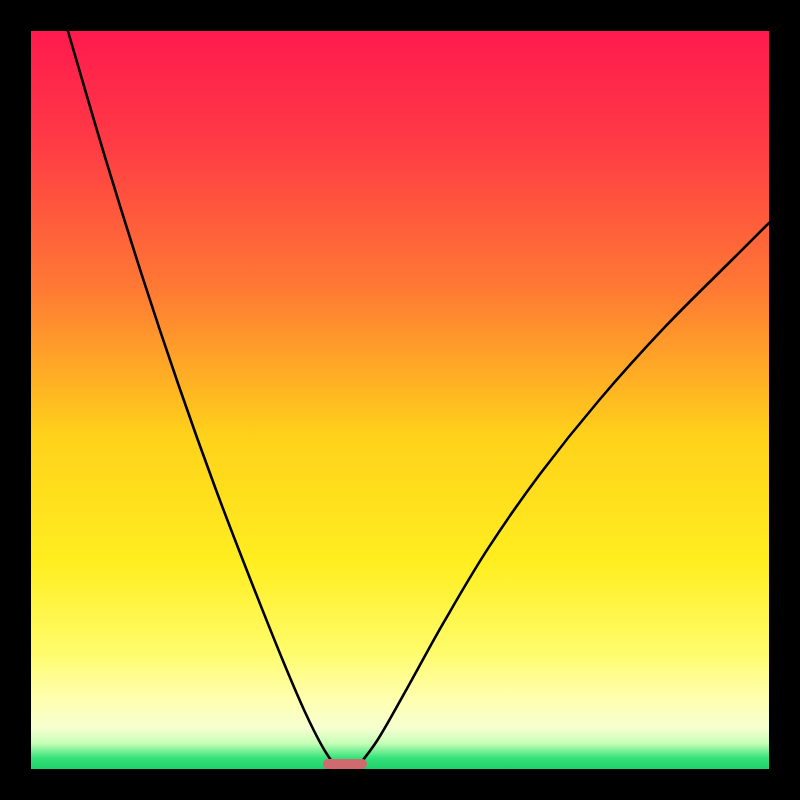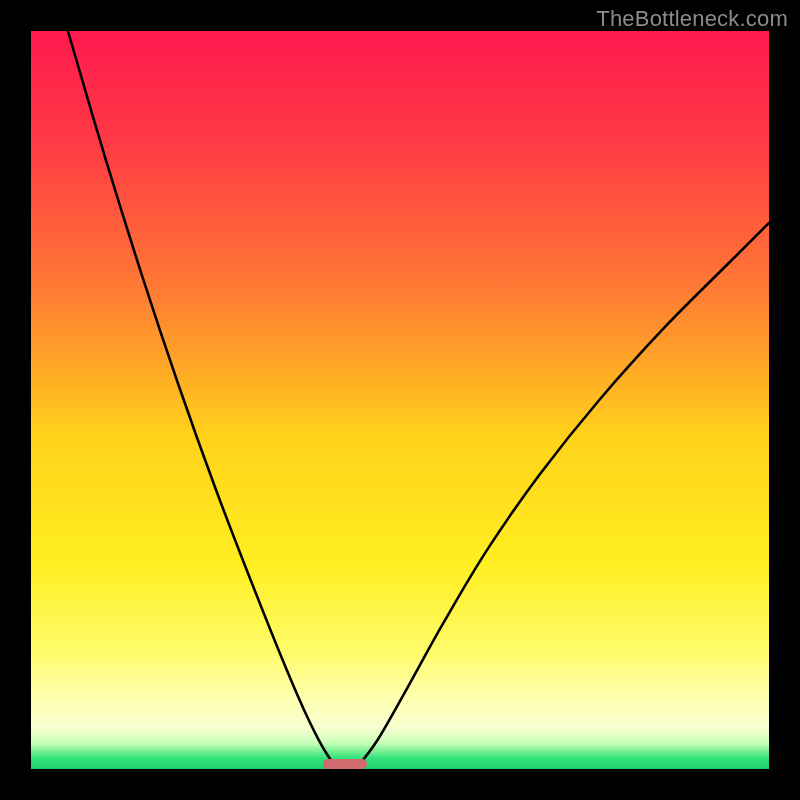--- a/index.html
+++ b/index.html
@@ -77,14 +77,13 @@
     </svg>
 
     <svg class="curve" viewBox="0 0 1 1" preserveAspectRatio="none">
       <path id="left-path" fill="none" stroke="#000" stroke-width="0.0035" stroke-linecap="round" d="M 0.05 0 C 0.059000000000000004 0.030600000000000006, 0.082 0.11060000000000006, 0.1 0.17000000000000004 C 0.11800000000000001 0.22940000000000002, 0.132 0.2742, 0.15 0.32999999999999996 C 0.16799999999999998 0.3857999999999999, 0.18200000000000002 0.42779999999999996, 0.2 0.48 C 0.218 0.5322, 0.232 0.5714, 0.25 0.62 C 0.268 0.6686, 0.2838 0.7086, 0.3 0.75 C 0.3162 0.7914, 0.3274 0.8194, 0.34 0.85 C 0.3526 0.8805999999999999, 0.3601 0.8984000000000001, 0.37 0.92 C 0.3799 0.9416, 0.3869 0.9556, 0.395 0.97 C 0.4031 0.9843999999999999, 0.4114 0.9946, 0.415 1"></path>
       <path id="right-path" fill="none" stroke="#000" stroke-width="0.0035" stroke-linecap="round" d="M 0.44 1 C 0.4454 0.9928, 0.4574 0.9798, 0.47 0.96 C 0.4826 0.9401999999999999, 0.4938 0.9188, 0.51 0.89 C 0.5262 0.8612000000000001, 0.5402 0.8342, 0.56 0.8 C 0.5798000000000001 0.7658, 0.5966 0.736, 0.62 0.7 C 0.6434 0.6639999999999999, 0.6629999999999999 0.636, 0.69 0.6 C 0.717 0.564, 0.7394000000000001 0.536, 0.77 0.5 C 0.8006 0.464, 0.8276 0.43420000000000003, 0.86 0.4 C 0.8924 0.3658, 0.9248 0.33520000000000005, 0.95 0.31000000000000005 C 0.9752 0.28480000000000005, 0.991 0.269, 1 0.26"></path>
     </svg>
 
     <div class="marker" id="marker" style="width: 44.28px; height: 10.332px; left: 291.51px; bottom: 0px; background: rgb(207, 106, 111);"></div>
   </div>
 
-  <div class="watermark">TheBottleneck.com</div>
 </div>
 
 </body></html>

